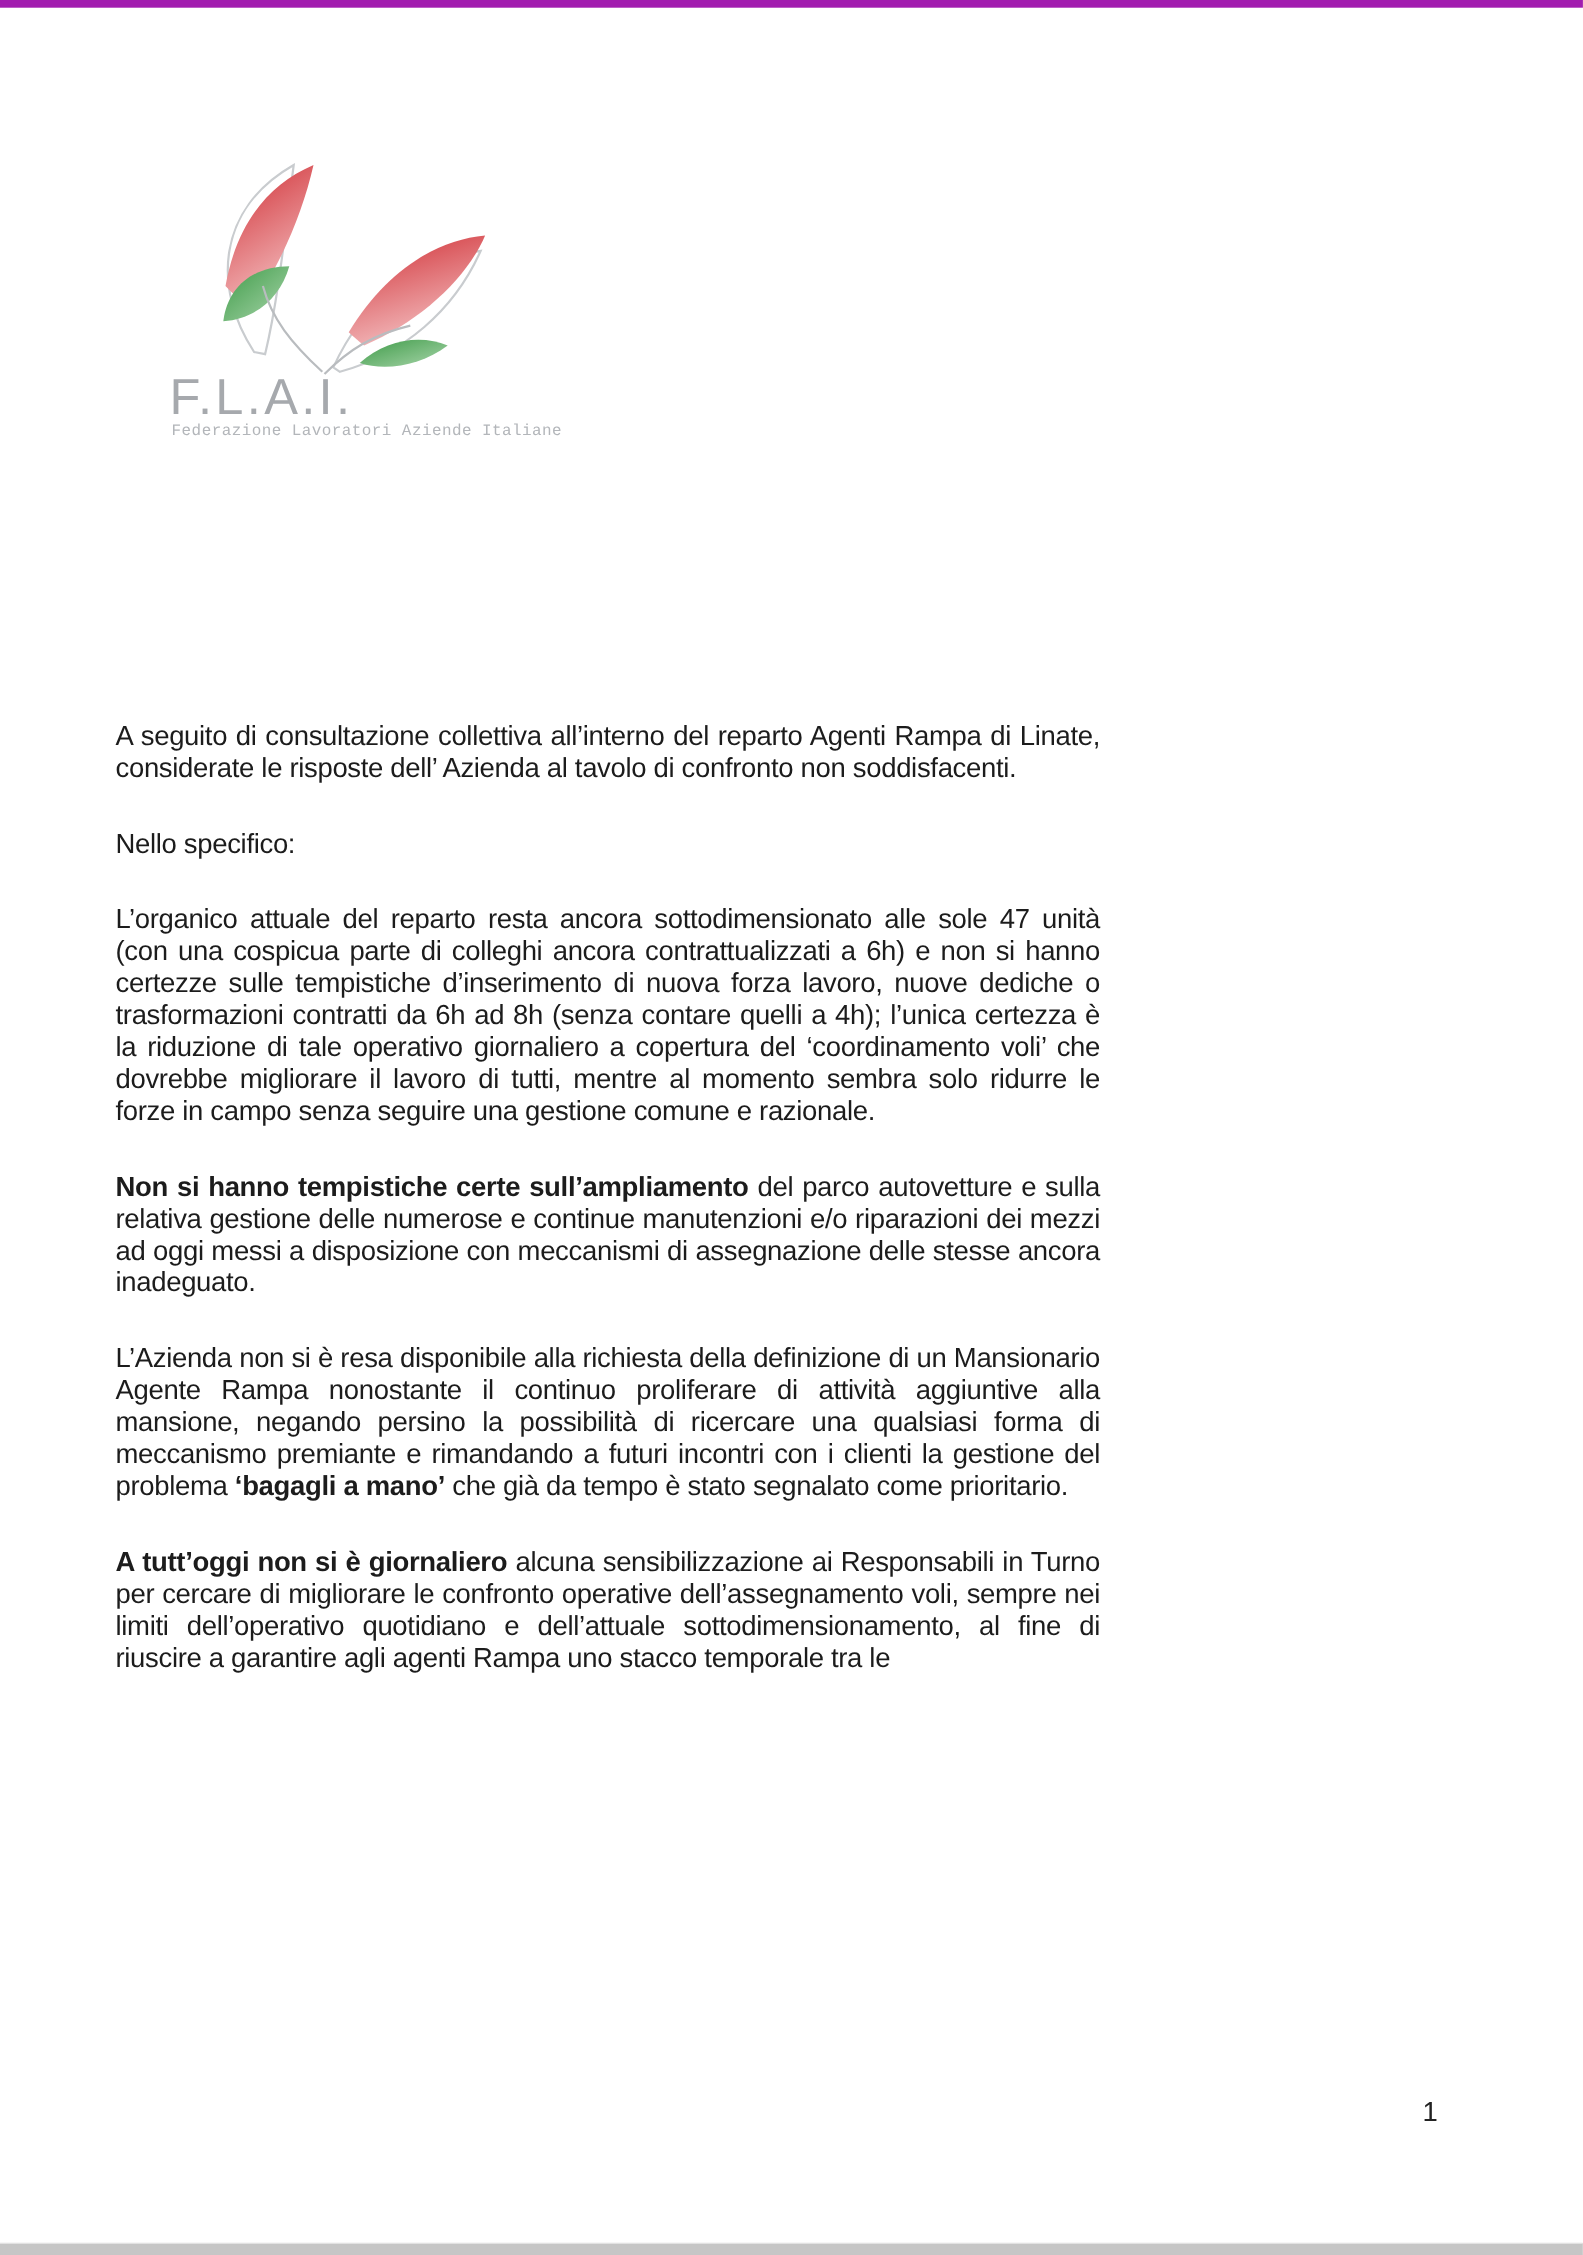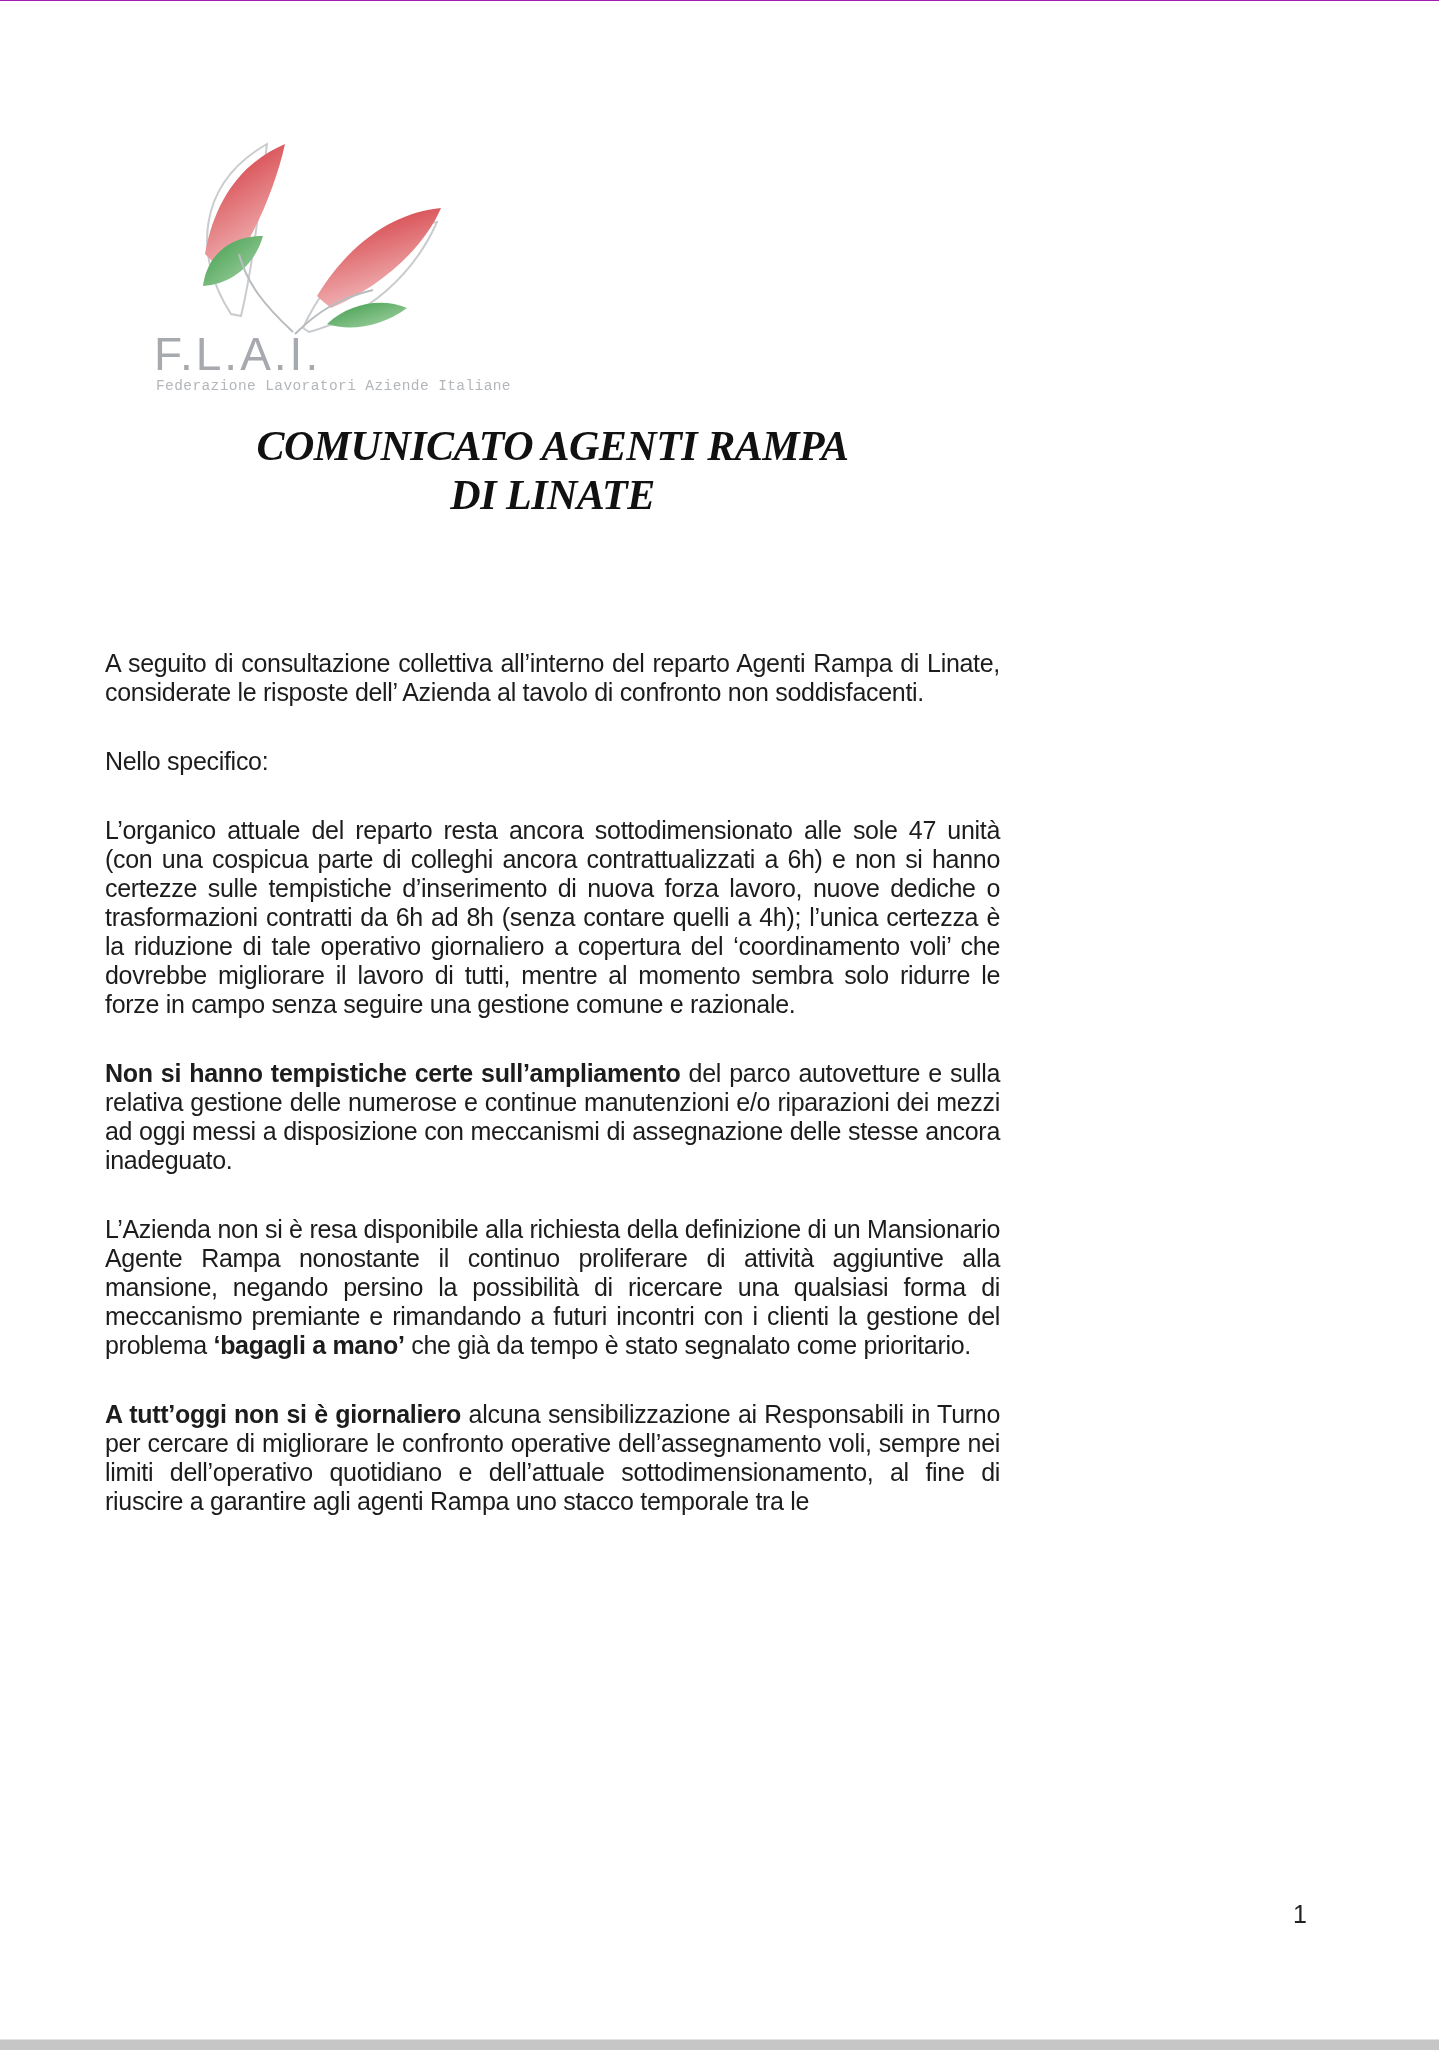--- a/index.html
+++ b/index.html
@@ -9,21 +9,21 @@
     --text-color:#1c1c1c;
   }
   *{margin:0;padding:0;box-sizing:border-box;}
   html,body{background:#ffffff;}
   .page{
     position:relative;
     width:1439px;
     height:2050px;
     background:#ffffff;
     overflow:hidden;
-    border-top:1px solid #a21caf;
+    border-top:7px solid #a21caf;
     font-family:"Liberation Sans","DejaVu Sans",sans-serif;
     color:var(--text-color);
   }
   
   .logo-block{
     position:absolute;
     left:140px;
     top:130px;
     width:340px;
     height:270px;
@@ -124,24 +124,20 @@
 
       <path d="M158,192 C186,130 238,92 292,86 C268,140 222,180 164,196 Z" fill="#ffffff" stroke="#c9cccf" stroke-width="2"></path>
       <path d="M172,160 C206,104 252,76 296,72 C280,110 238,150 186,172 C181,168 176,164 172,160 Z" fill="url(#redGrad)"></path>
       <path d="M182,188 C206,166 238,162 262,172 C238,190 206,196 182,188 Z" fill="url(#greenGrad)"></path>
       <path d="M150,198 C172,176 194,162 228,154" stroke="#b9bcbf" stroke-width="2" fill="none"></path>
     </svg>
     <div class="logo-acronym">F.L.A.I.</div>
     <div class="logo-subtitle">Federazione Lavoratori Aziende Italiane</div>
   </div>
 
-  <div class="title-block">
-    <div>COMUNICATO AGENTI RAMPA</div>
-    <div>DI LINATE</div>
-  </div>
 
   <div class="doc-body">
       <p><span>A seguito di consultazione collettiva all’interno del reparto Agenti Rampa di Linate, considerate le risposte dell’ Azienda al tavolo di confronto non soddisfacenti.</span></p>
       <p><span>Nello specifico:</span></p>
       <p><span>L’organico attuale del reparto resta ancora sottodimensionato alle sole  47 unità (con una cospicua parte di colleghi ancora contrattualizzati a 6h) e non si hanno certezze sulle tempistiche d’inserimento di nuova forza lavoro, nuove dediche o trasformazioni contratti da 6h ad 8h (senza contare quelli a 4h); l’unica certezza è la riduzione di tale operativo giornaliero a copertura del ‘coordinamento voli’ che dovrebbe migliorare il lavoro di tutti, mentre al momento sembra solo ridurre le forze in campo senza seguire una gestione comune e razionale.</span></p>
       <p><span class="bold">Non si hanno tempistiche certe sull’ampliamento</span><span>  del parco autovetture e sulla relativa gestione delle numerose e continue manutenzioni e/o riparazioni dei mezzi ad oggi messi a disposizione  con meccanismi di assegnazione delle stesse ancora inadeguato.</span></p>
       <p><span>L’Azienda non si è resa disponibile alla richiesta della definizione di un Mansionario Agente Rampa nonostante il continuo proliferare  di attività aggiuntive alla  mansione, negando  persino la possibilità di ricercare una qualsiasi forma di meccanismo premiante e rimandando  a futuri incontri con i clienti la gestione del problema </span><span class="bold">‘bagagli a mano’</span><span> che già da tempo è stato segnalato come  prioritario.</span></p>
       <p><span class="bold">A tutt’oggi non si è giornaliero</span><span>  alcuna sensibilizzazione ai Responsabili in Turno per cercare di migliorare le confronto operative dell’assegnamento voli, sempre nei limiti dell’operativo quotidiano e dell’attuale sottodimensionamento, al fine di riuscire a garantire agli agenti Rampa uno stacco temporale tra le</span></p>
     </div>
 

